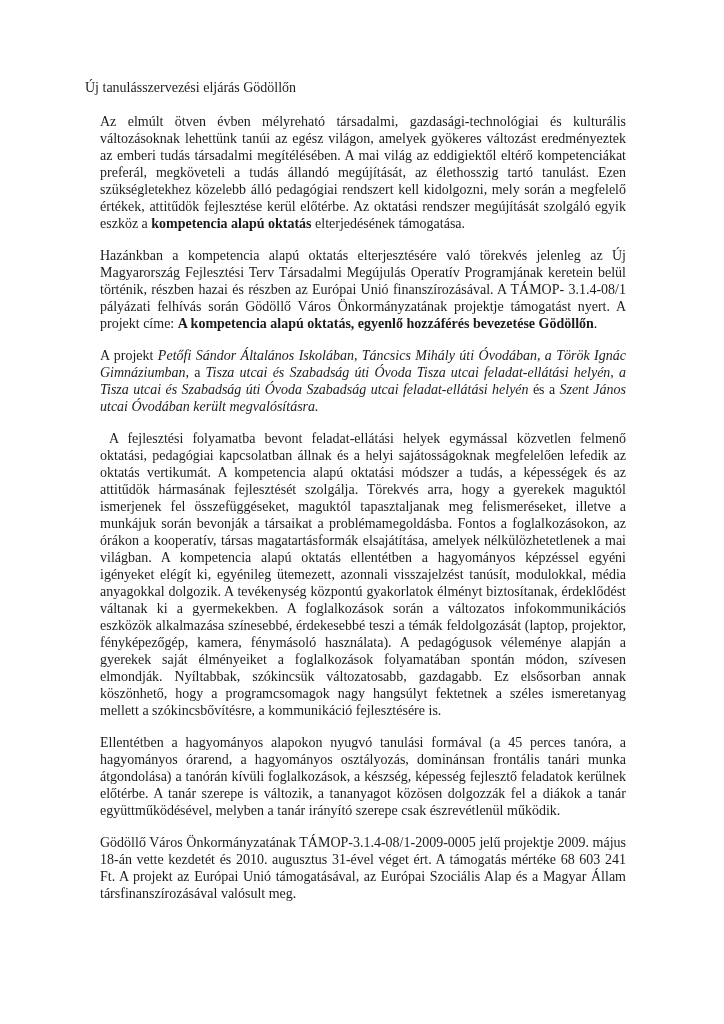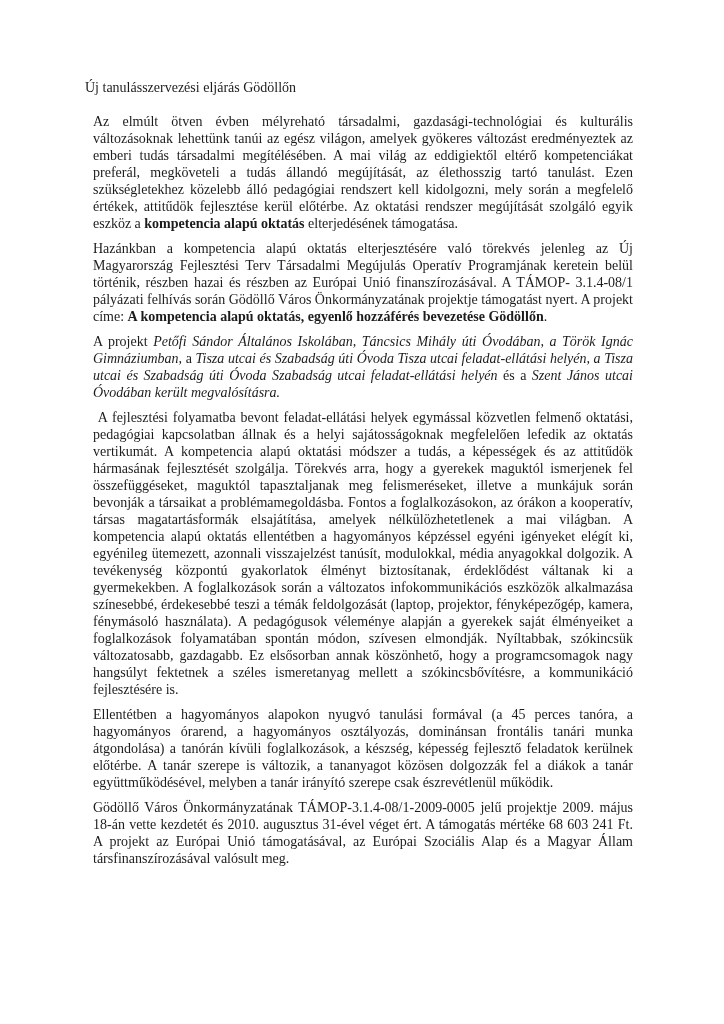--- a/index.html
+++ b/index.html
@@ -26,21 +26,21 @@
     -webkit-font-smoothing: antialiased;
   }
   .doc-title {
     margin: 0 0 17px 0;
     font-weight: normal;
     font-size: 14px;
     line-height: 17px;
     text-align: left;
   }
   .para {
-    margin: 8px;
+    margin: 15px;
     text-align: justify;
   }
   .run-b { font-weight: bold; }
   .run-i { font-style: italic; }
 </style>
 </head>
 <body>
 
 <div class="page">
   <div class="content">

